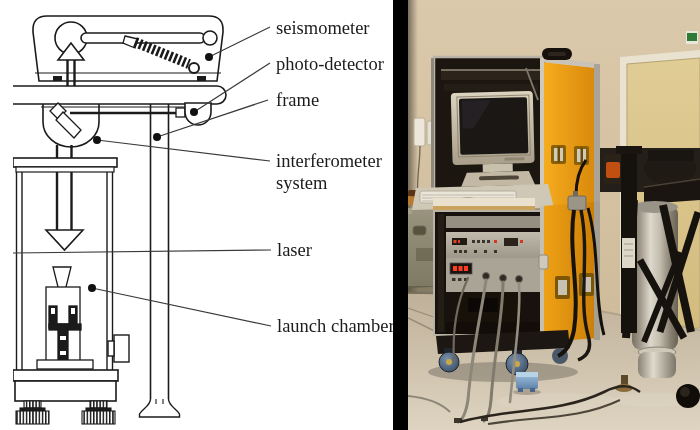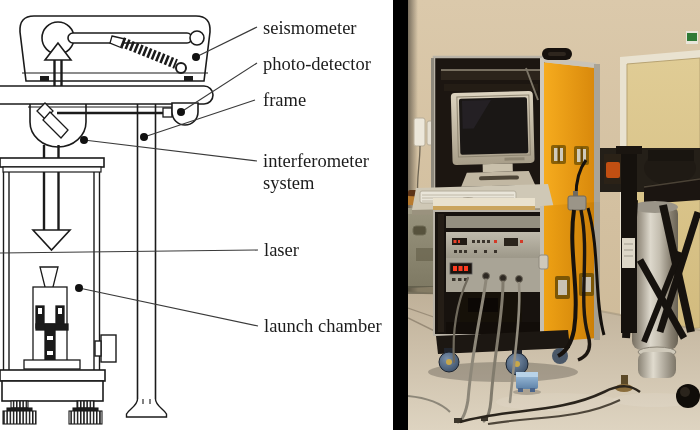--- a/index.html
+++ b/index.html
@@ -1,18 +1,18 @@
 <!DOCTYPE html>
 <html style="--divider-black: #000000; --diagram-bg: #ffffff; --diagram-line: #1b1b1b; --label-text: #1c1c1c; --wall-beige: #d8c6a7; --door-cream: #ddc88f; --door-frame-white: #e9e2d0; --floor-beige: #c7b89f; --case-orange: #eda117; --case-orange-shadow: #c9820a; --aluminum-grey: #b9b3a7; --case-interior-black: #1c1611; --monitor-beige: #d3cab6; --crt-screen-black: #1a1715; --rack-panel-grey: #aaa598; --led-display-red: #ff3b20; --cable-grey: #8d8779; --caster-blue-grey: #51688a; --dewar-silver: #bdb7aa; --tripod-black: #16120e; --floor-box-blue: #84a7cc; --exit-sign-green: #2f7a36; --table-wood: #b87a2e; --field-case-grey: #8f8a75;"><head>
 <meta charset="utf-8">
 <style>
   html,body{margin:0;padding:0;background:#ffffff;}
   .fig{position:relative;width:700px;height:430px;overflow:hidden;background:#ffffff;}
   .panel{position:absolute;top:0;}
-  .panel-left{left:0;}
+  .panel-left{left:13px;}
   .divider{position:absolute;left:393px;top:0;width:15px;height:430px;background:var(--divider-black,#000);}
   .panel-right{left:408px;}
   svg{display:block;}
   svg text.lbl{
     font-family:"Liberation Serif","DejaVu Serif",serif;
     font-size:18.5px;
     fill:var(--label-text,#1c1c1c);
   }
 </style>
 </head>

